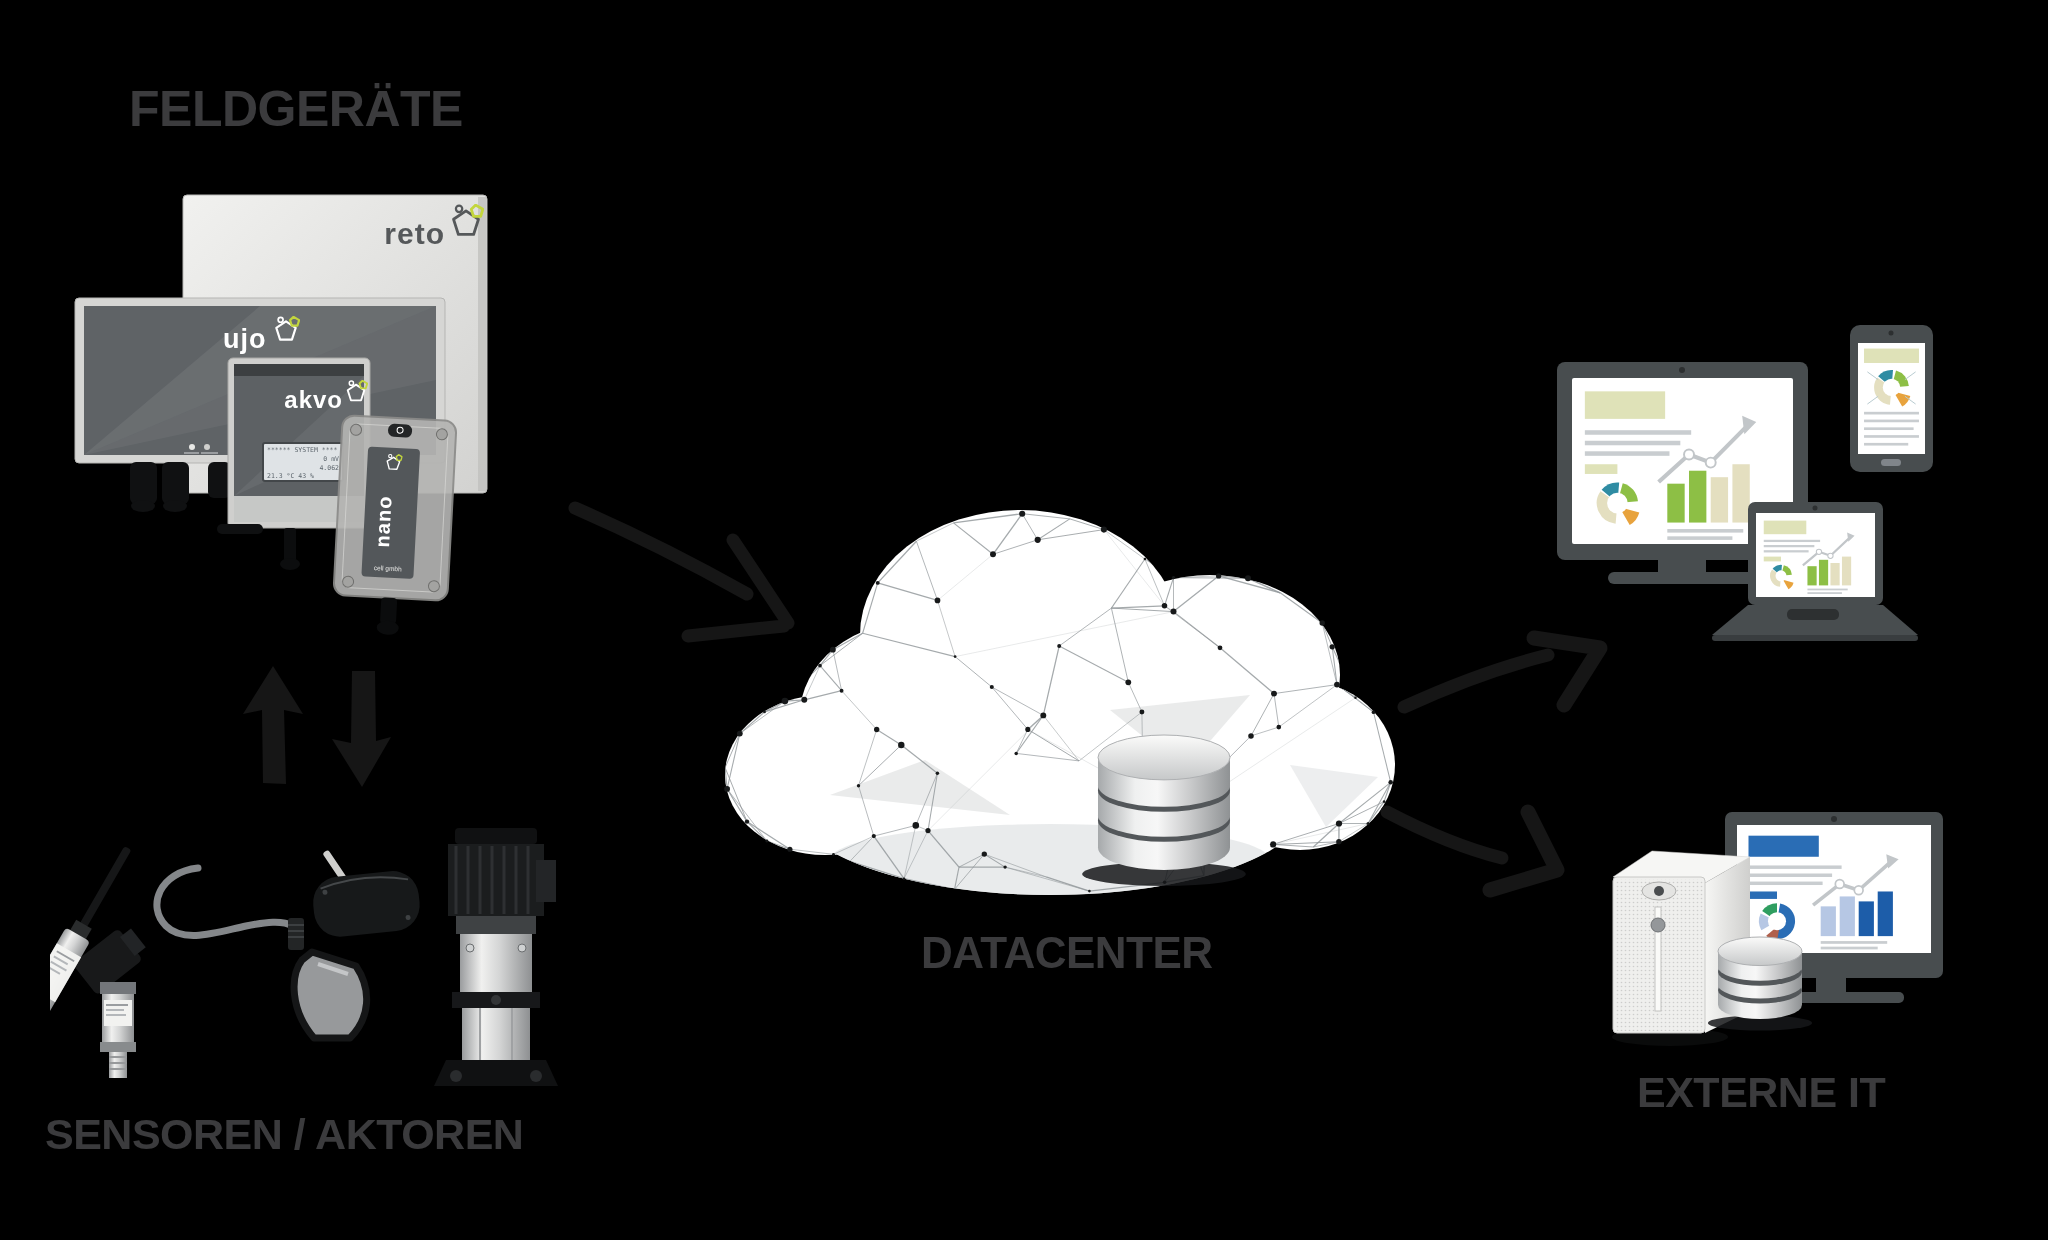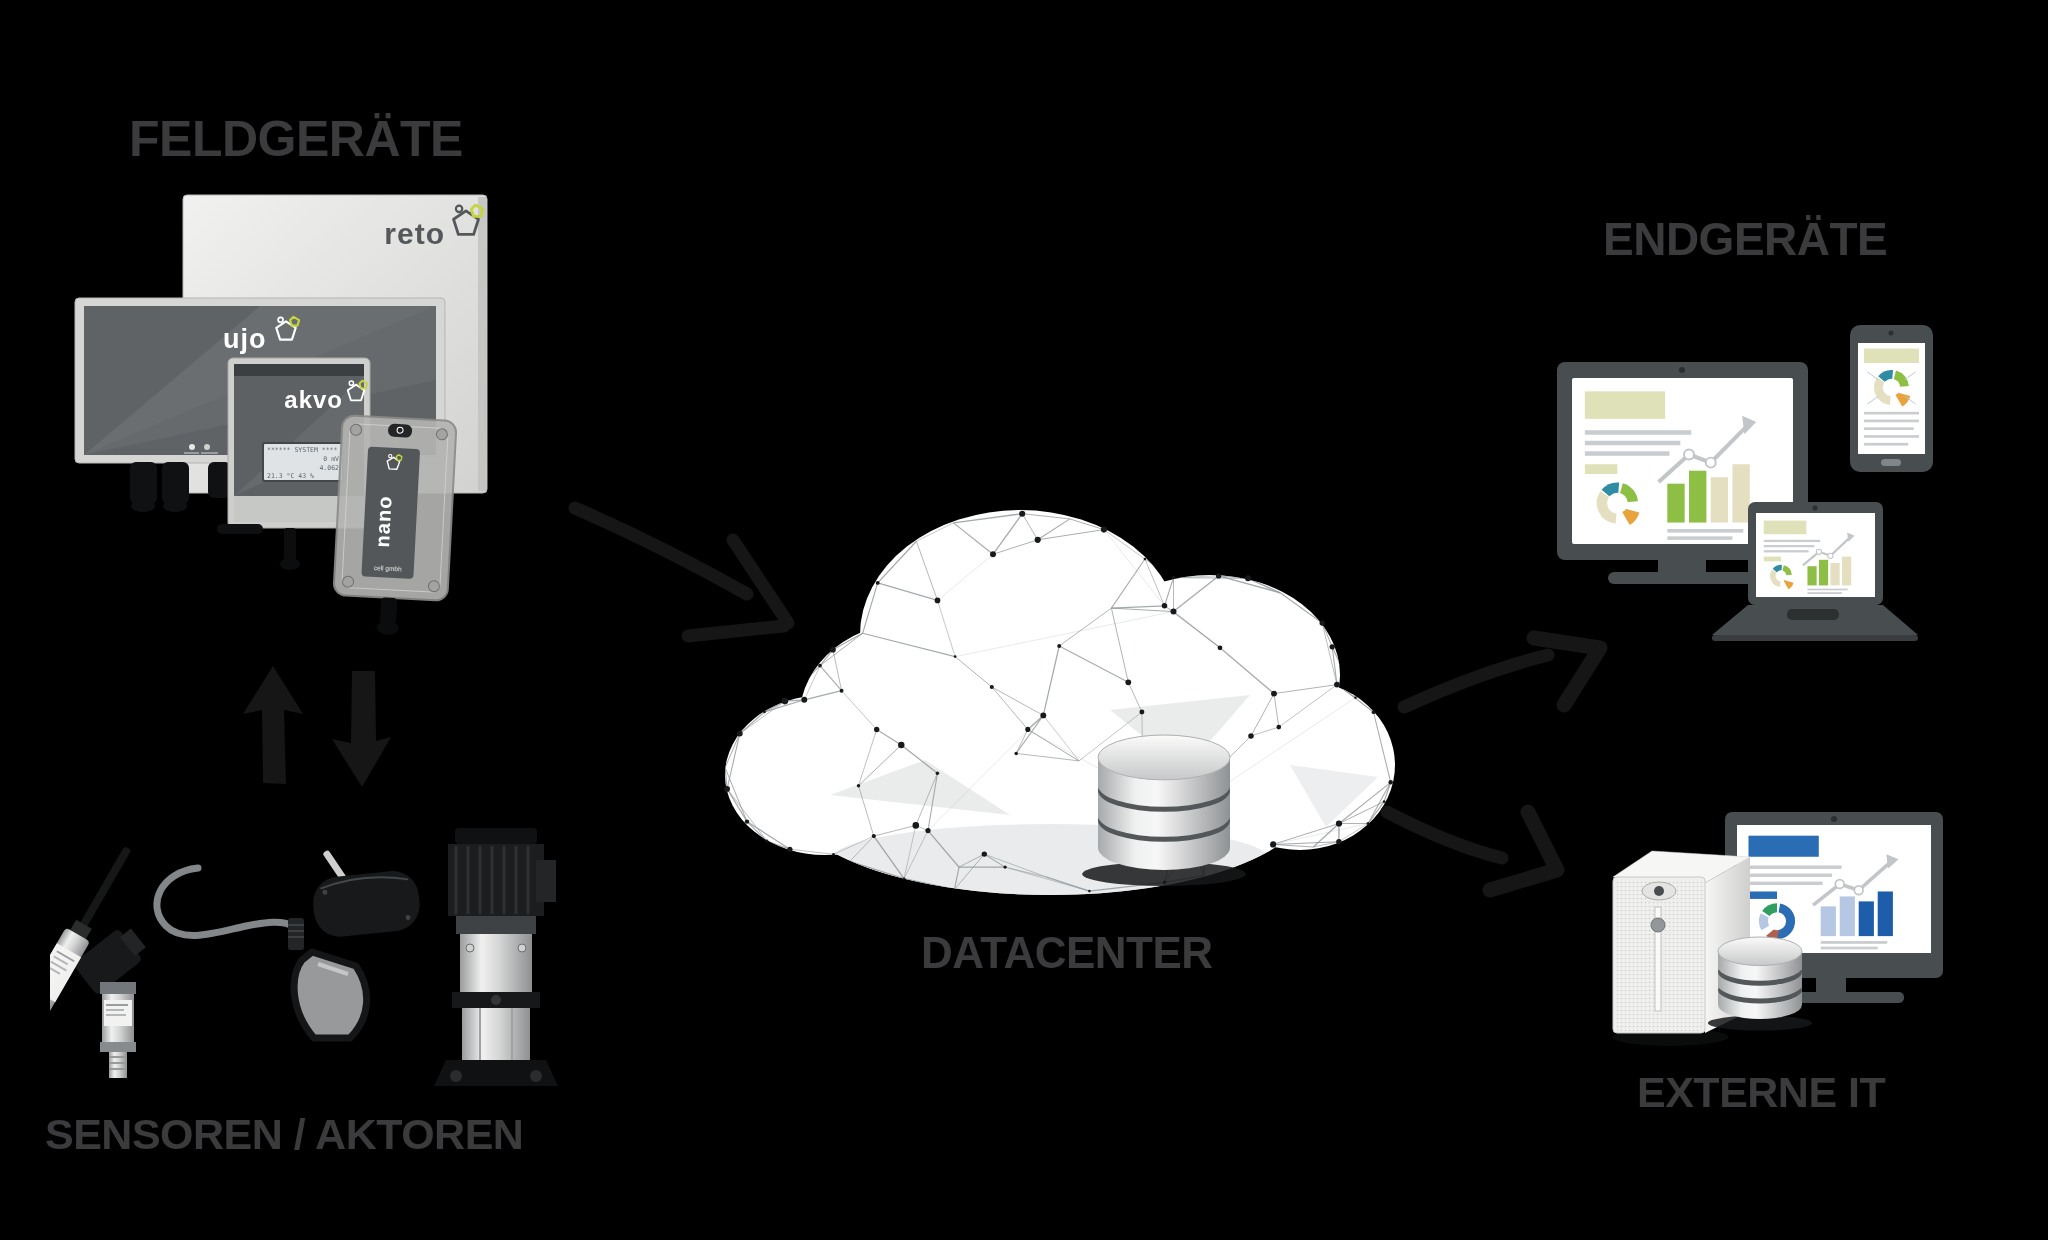--- a/index.html
+++ b/index.html
@@ -1,20 +1,20 @@
 <!DOCTYPE html>
 <html><head>
 <meta charset="utf-8">
 <style>
   html,body{margin:0;padding:0;background:#000;}
   #stage{position:relative;width:2048px;height:1240px;background:#000;overflow:hidden;
          font-family:"Liberation Sans",sans-serif;}
   #stage svg{position:absolute;}
   .lbl{position:absolute;font-weight:bold;color:var(--lblc,#3b3b3d);letter-spacing:-0.5px;white-space:nowrap;}
-  #lab-feld{left:129px;top:110px;font-size:50px;}
+  #lab-feld{left:129px;top:80px;font-size:50px;}
   #lab-end{left:1603px;top:212px;font-size:46px;}
   #lab-data{left:921px;top:928px;font-size:44px;}
   #lab-ext{left:1637px;top:1068px;font-size:43px;}
   #lab-sens{left:45px;top:1110px;font-size:43px;}
   #cloud-svg{left:690px;top:465px;z-index:10;}
   #db-main-svg{left:1080px;top:718px;z-index:20;}
   #fg-svg{left:60px;top:140px;z-index:30;}
   #sens-svg{left:50px;top:780px;z-index:30;}
   #end-svg{left:1540px;top:318px;z-index:30;}
   #ext-svg{left:1600px;top:785px;z-index:30;}
@@ -591,21 +591,20 @@
           <ellipse cx="160" cy="204.90666666666667" rx="42" ry="13.566" fill="#53575a"></ellipse>
           <ellipse cx="160" cy="199.90666666666667" rx="42" ry="13.566" fill="url(#dbGrad)"></ellipse>
           <ellipse cx="160" cy="187.09333333333333" rx="42" ry="13.566" fill="#53575a"></ellipse>
           <ellipse cx="160" cy="182.09333333333333" rx="42" ry="13.566" fill="url(#dbGrad)"></ellipse>
           <ellipse cx="160" cy="166.28" rx="42" ry="14.280000000000001" fill="url(#dbTop)" stroke="#aeb0b2" stroke-width="1"></ellipse>
         </g>
       </g>
   </svg>
 
   <div class="lbl" id="lab-feld">FELDGERÄTE</div>
-  <div class="lbl" id="lab-end">ENDGERÄTE</div>
   <div class="lbl" id="lab-data">DATACENTER</div>
   <div class="lbl" id="lab-sens">SENSOREN / AKTOREN</div>
   <div class="lbl" id="lab-ext">EXTERNE IT</div>
 
   <svg id="arrows-svg" width="2048" height="1240" viewBox="0 0 2048 1240">
     <path class="arrow-stroke" d="M575,508 Q660,545 747,594" fill="none" stroke-width="13" stroke-linecap="round" stroke="#161616"></path>
     <path class="arrow-stroke" d="M733,540 L788,623 M688,636 L784,626" fill="none" stroke-width="13" stroke-linecap="round" stroke="#161616"></path>
     <polygon class="arrow-fill" points="273,666 243,714 262,710 263,783 286,784 284,710 303,714" fill="#161616"></polygon>
     <polygon class="arrow-fill" points="352,671 375,671 376,741 391,737 362,787 332,739 351,743" fill="#161616"></polygon>
     <path class="arrow-stroke" d="M1404,707 Q1480,672 1548,655" fill="none" stroke-width="13" stroke-linecap="round" stroke="#161616"></path>

